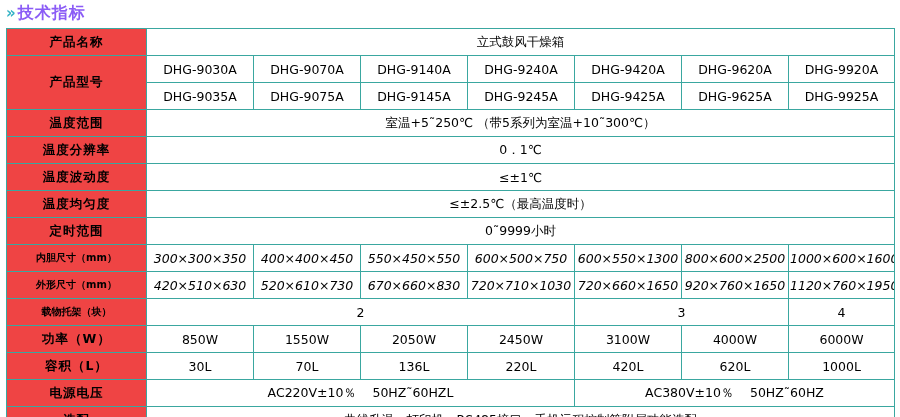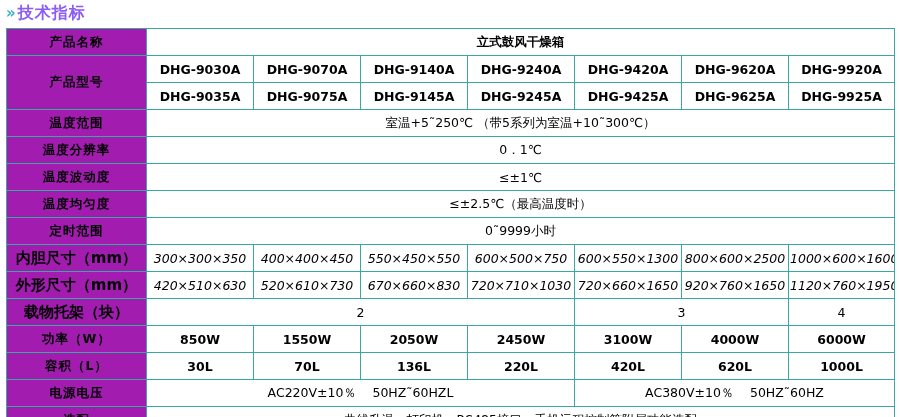--- a/index.html
+++ b/index.html
@@ -53,32 +53,32 @@
     text-align: center;
     vertical-align: middle;
     font-size: 12.5px;
     height: 24px;
     padding: 1px 1px;
     color: #000;
     white-space: nowrap;
     overflow: hidden;
   }
   td.label {
-    background: #a21caf;
+    background: #ef4444;
     font-weight: bold;
     font-size: 13px;
     letter-spacing: 1px;
   }
   td.label.small {
-    font-size: 15px;
+    font-size: 10px;
     letter-spacing: 0;
   }
   td.val {
     background: #ffffff;
-    font-weight: bold;
+    font-weight: normal;
   }
   td.val.norm {
     font-weight: normal;
   }
   td.tiny {
     font-size: 11.5px;
     font-style: italic;
   }
   td.mid {
     font-size: 12px;

